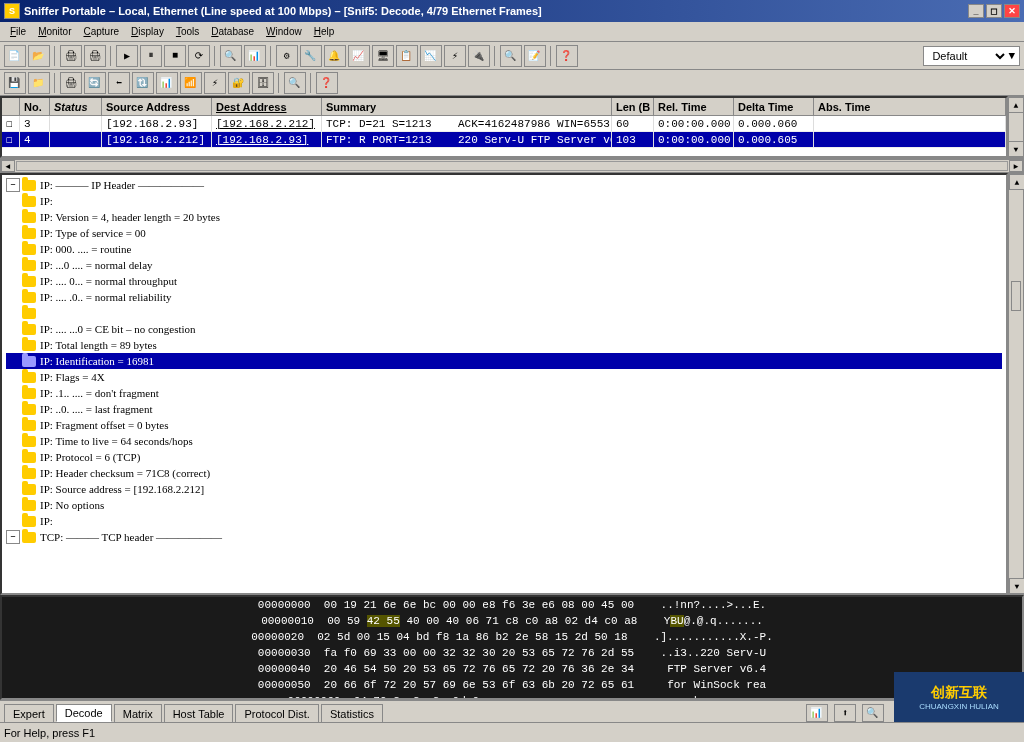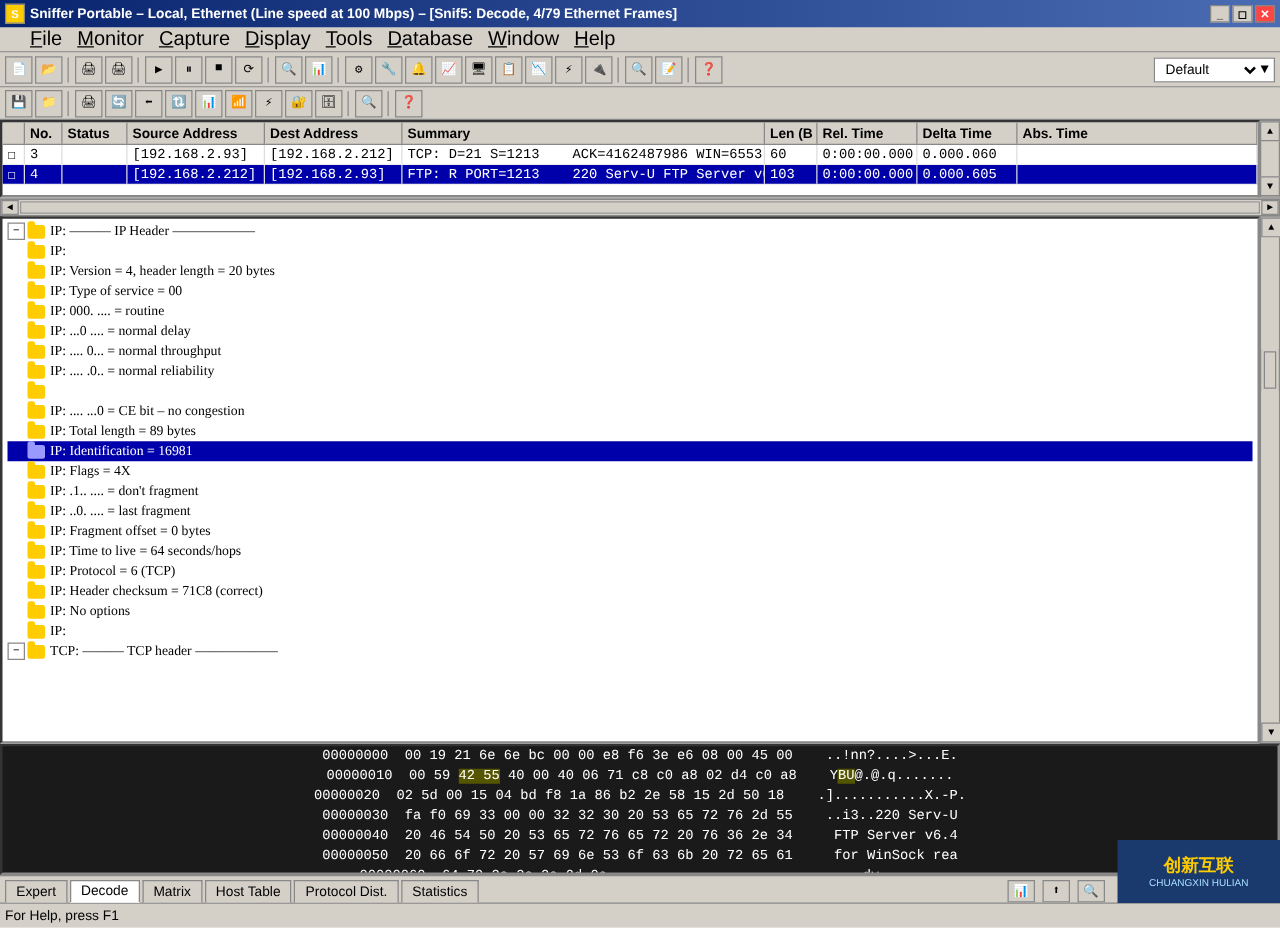--- a/index.html
+++ b/index.html
@@ -52,23 +52,23 @@
       color: #000;
     }
 
     
     #menu-bar {
       background: #d4d0c8;
       height: 20px;
       display: flex;
       align-items: center;
       border-bottom: 1px solid #888;
-      font-size: 16px;
+      font-size: 10px;
       font-family: 'Tahoma', sans-serif;
-      padding-left: 18px;
+      padding-left: 4px;
     }
     #menu-bar .menu-item {
       padding: 2px 6px;
       cursor: pointer;
     }
     
     .underline { text-decoration: underline; }
 
     
     #toolbar-1 {
@@ -156,23 +156,23 @@
       padding: 0 4px;
       height: 100%;
       display: flex;
       align-items: center;
       border-right: 1px solid #ddd;
       white-space: nowrap;
       overflow: hidden;
     }
     .pkt-checkbox { width: 18px; }
     .pkt-no { width: 30px; }
-    .pkt-status { width: 52px; }
+    .pkt-status { width: 52px; font-style: italic; }
     .pkt-src { width: 110px; }
-    .pkt-dst { width: 110px; }
+    .pkt-dst { width: 110px; text-decoration: underline; }
     .pkt-summary { width: 290px; }
     .pkt-len { width: 42px; }
     .pkt-rel { width: 80px; }
     .pkt-delta { width: 80px; }
     .pkt-abs { flex: 1; }
 
     
     #decode-area {
       background: white;
       border: 2px inset #888;
@@ -597,20 +597,27 @@
           <span style="display:inline-block;width:14px;height:11px;background:#ffcc00;border-radius:0 2px 2px 2px;position:relative;margin-right:4px;">
               <span style="position:absolute;top:-3px;left:0;width:6px;height:3px;background:#ffcc00;border-radius:2px 2px 0 0;display:block;"></span>
             </span>
           <span class="decode-text">IP:  Header checksum = 71C8 (correct)</span>
         </div>
         <div class="decode-line">
           <span style="width:16px;display:inline-block;"></span>
           <span style="display:inline-block;width:14px;height:11px;background:#ffcc00;border-radius:0 2px 2px 2px;position:relative;margin-right:4px;">
               <span style="position:absolute;top:-3px;left:0;width:6px;height:3px;background:#ffcc00;border-radius:2px 2px 0 0;display:block;"></span>
             </span>
+          <span class="decode-text">IP:  Source address      = [192.168.2.212]</span>
+        </div>
+        <div class="decode-line">
+          <span style="width:16px;display:inline-block;"></span>
+          <span style="display:inline-block;width:14px;height:11px;background:#ffcc00;border-radius:0 2px 2px 2px;position:relative;margin-right:4px;">
+              <span style="position:absolute;top:-3px;left:0;width:6px;height:3px;background:#ffcc00;border-radius:2px 2px 0 0;display:block;"></span>
+            </span>
           <span class="decode-text">IP:  No options</span>
         </div>
         <div class="decode-line">
           <span style="width:16px;display:inline-block;"></span>
           <span style="display:inline-block;width:14px;height:11px;background:#ffcc00;border-radius:0 2px 2px 2px;position:relative;margin-right:4px;">
               <span style="position:absolute;top:-3px;left:0;width:6px;height:3px;background:#ffcc00;border-radius:2px 2px 0 0;display:block;"></span>
             </span>
           <span class="decode-text">IP:</span>
         </div>
 

